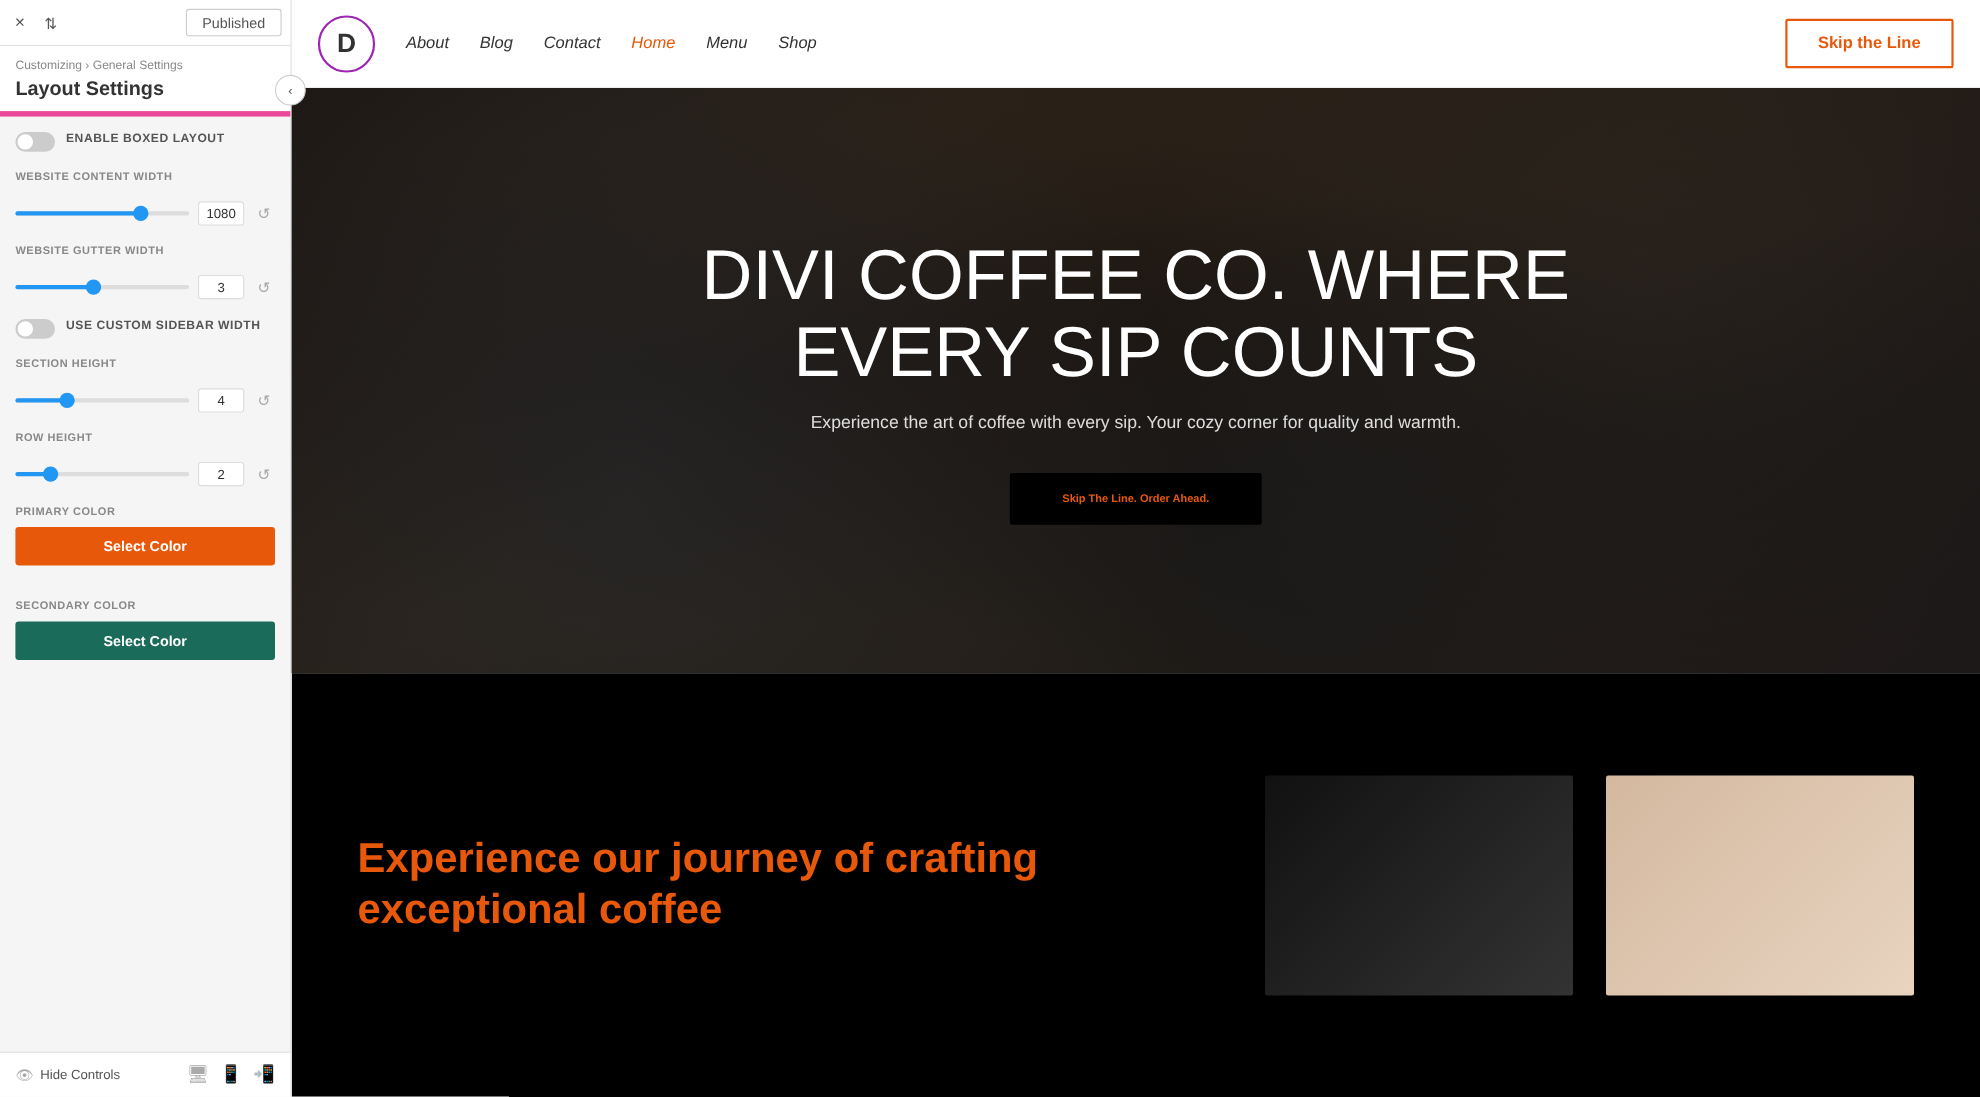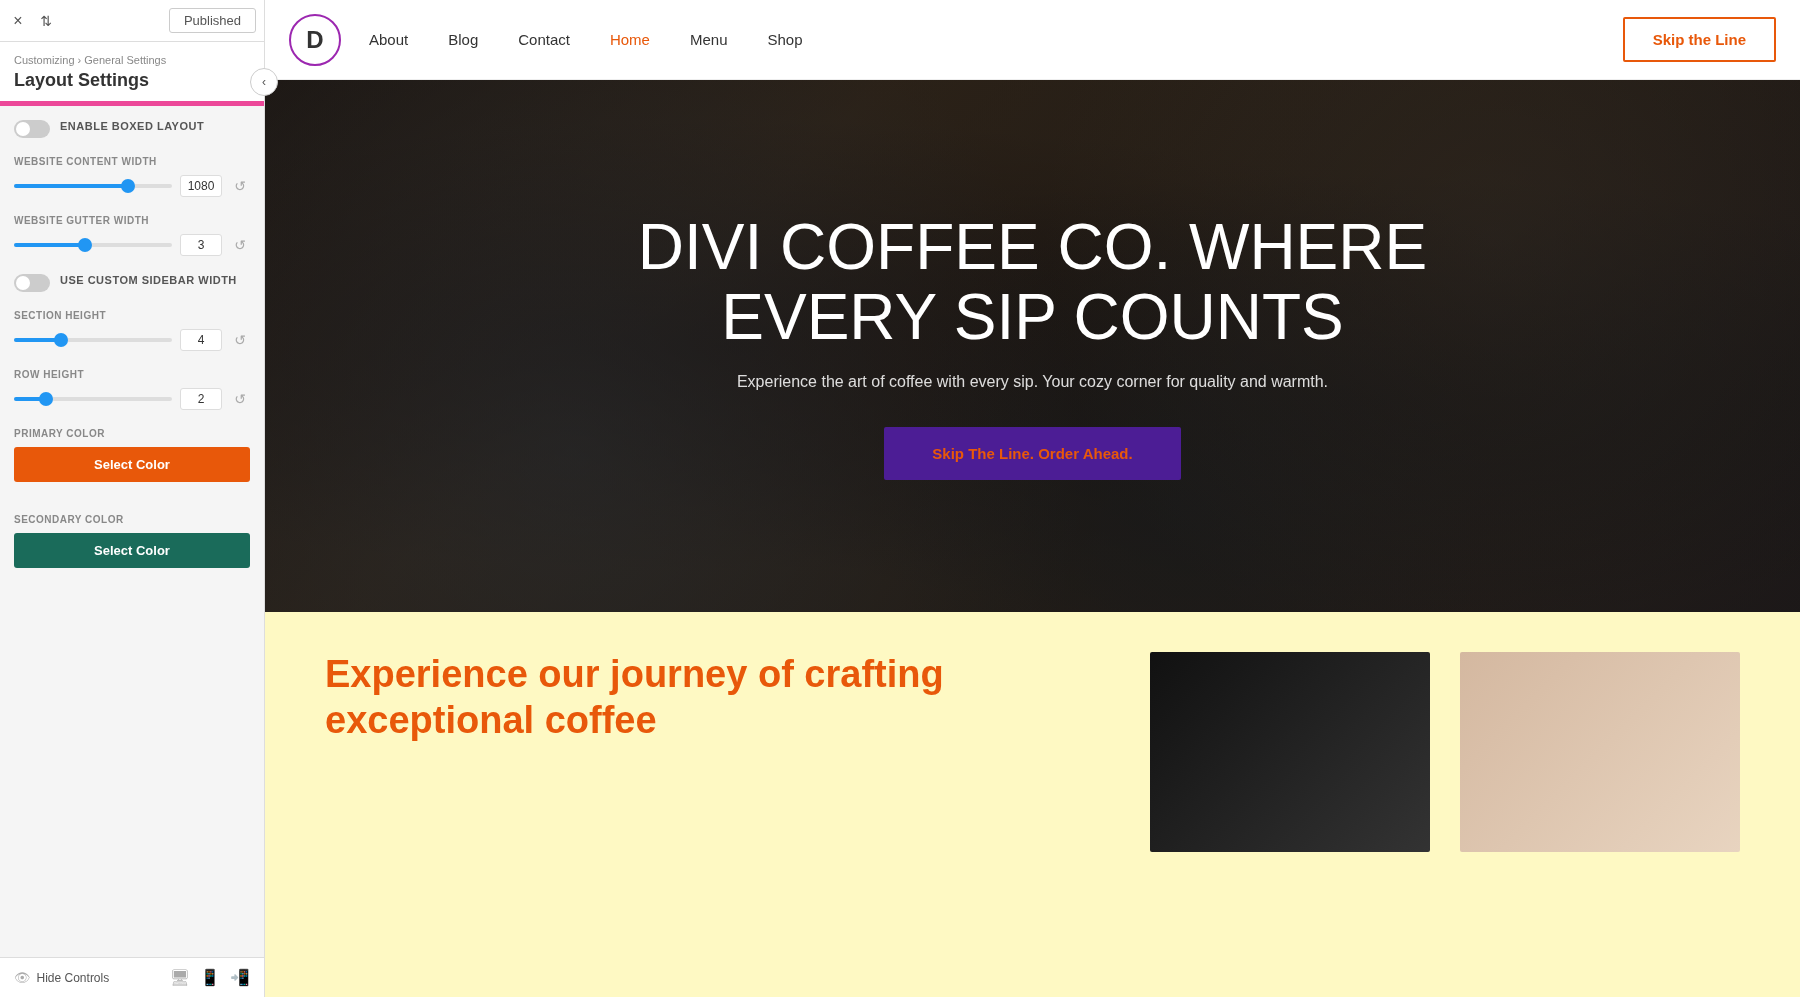--- a/index.html
+++ b/index.html
@@ -133,20 +133,21 @@
       color: #888;
       text-transform: uppercase;
       letter-spacing: 0.5px;
       margin-bottom: 8px;
     }
 
     .slider-row {
       display: flex;
       align-items: center;
       gap: 8px;
+      margin-top: 16px;
     }
 
     .slider-track {
       flex: 1;
       height: 4px;
       background: #ddd;
       border-radius: 2px;
       position: relative;
       cursor: pointer;
     }
@@ -280,22 +281,23 @@
       border-radius: 50%;
       display: flex; align-items: center; justify-content: center;
       font-size: 24px;
       font-weight: 700;
       color: #333;
       margin-right: 28px;
     }
 
     .site-nav {
       display: flex;
-      gap: 40px;
-      align-items: center;
+      gap: 28px;
+      align-items: center;
+      font-style: italic;
     }
 
     .nav-link {
       font-size: 15px;
       color: #333;
       text-decoration: none;
       cursor: pointer;
     }
 
     .nav-link-active {
@@ -372,37 +374,38 @@
     }
 
     .hero-subtitle {
       font-size: 16px;
       color: rgba(255,255,255,0.85);
       margin-bottom: 36px;
     }
 
     .hero-cta {
       display: inline-block;
-      background: #4c1d95;
+      background: #000000;
       color: #e8580a;
-      font-size: 15px;
+      font-size: 10px;
       font-weight: 600;
       padding: 18px 48px;
       cursor: pointer;
       border: none;
       border-radius: 2px;
     }
 
     
     .below-hero {
       flex: 1;
-      background: #fef9c3;
+      background: #000000;
       padding: 40px 60px;
       display: flex;
       gap: 30px;
+      align-items: center;
     }
 
     .below-text {
       flex: 1;
     }
 
     .below-heading {
       font-size: 38px;
       font-weight: 800;
       color: #e8580a;

